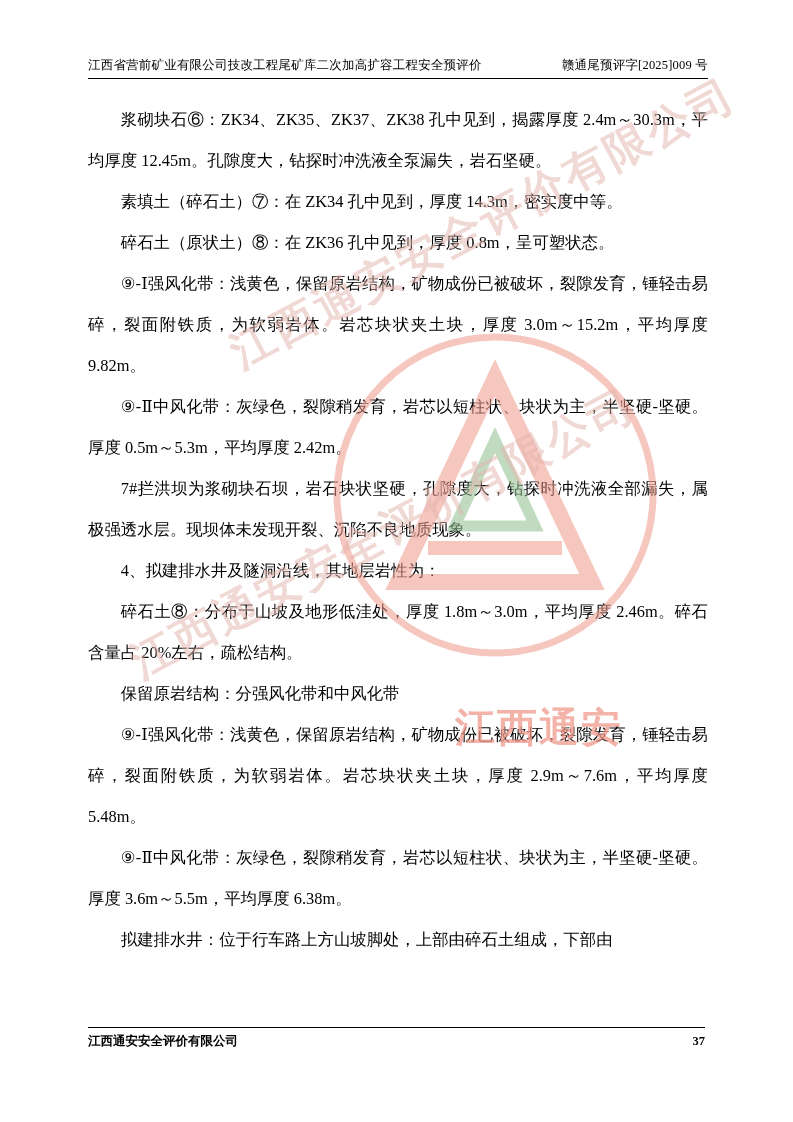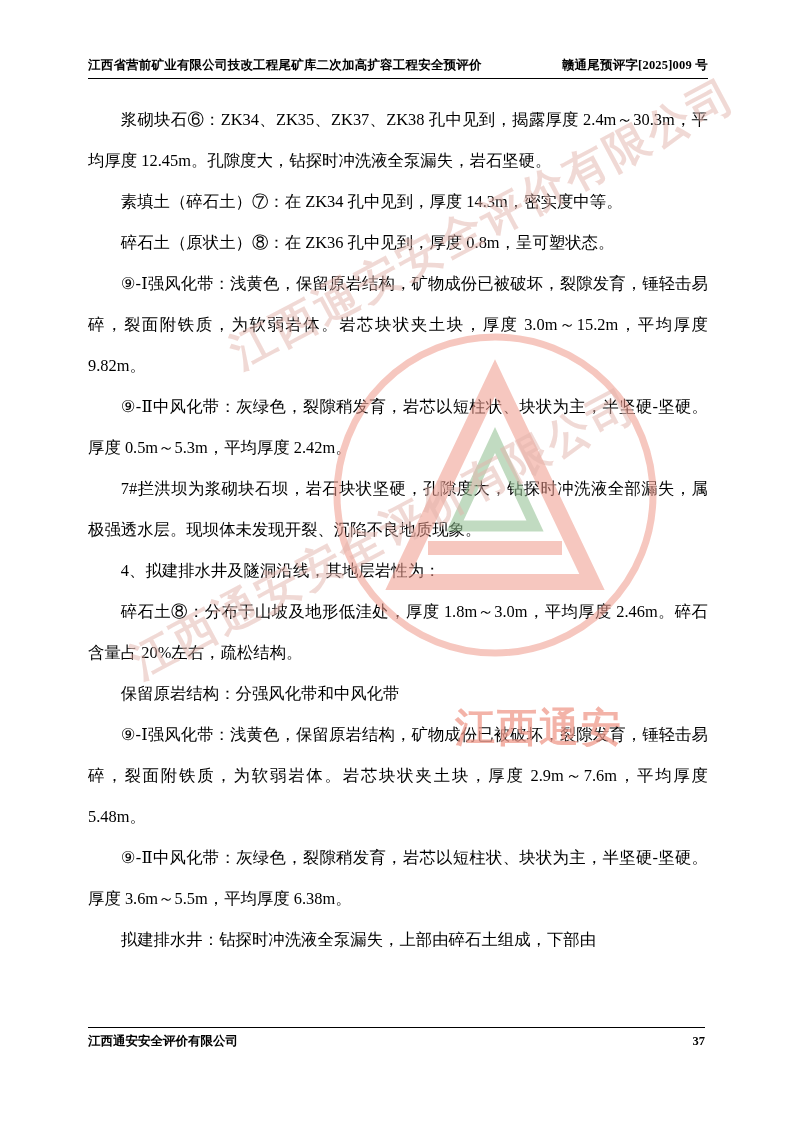--- a/index.html
+++ b/index.html
@@ -25,21 +25,21 @@
     width: 620px;
     height: 1000px;
   }
   
   .doc-header {
     position: relative;
     display: flex;
     justify-content: space-between;
     align-items: flex-end;
     font-size: 12.5px;
-    font-weight: bold;
+    font-weight: normal;
     color: #000;
     letter-spacing: 0.2px;
     padding-bottom: 4px;
     border-bottom: 1.4px solid #000;
   }
   .doc-header .hdr-left {
     white-space: nowrap;
   }
   .doc-header .hdr-right {
     white-space: nowrap;
@@ -157,21 +157,21 @@
       <p class="para">素填土（碎石土）⑦：在 ZK34 孔中见到，厚度 14.3m，密实度中等。</p>
       <p class="para">碎石土（原状土）⑧：在 ZK36 孔中见到，厚度 0.8m，呈可塑状态。</p>
       <p class="para">⑨-Ⅰ强风化带：浅黄色，保留原岩结构，矿物成份已被破坏，裂隙发育，锤轻击易碎，裂面附铁质，为软弱岩体。岩芯块状夹土块，厚度 3.0m～15.2m，平均厚度 9.82m。</p>
       <p class="para">⑨-Ⅱ中风化带：灰绿色，裂隙稍发育，岩芯以短柱状、块状为主，半坚硬-坚硬。厚度 0.5m～5.3m，平均厚度 2.42m。</p>
       <p class="para">7#拦洪坝为浆砌块石坝，岩石块状坚硬，孔隙度大，钻探时冲洗液全部漏失，属极强透水层。现坝体未发现开裂、沉陷不良地质现象。</p>
       <p class="para">4、拟建排水井及隧洞沿线，其地层岩性为：</p>
       <p class="para">碎石土⑧：分布于山坡及地形低洼处，厚度 1.8m～3.0m，平均厚度 2.46m。碎石含量占 20%左右，疏松结构。</p>
       <p class="para">保留原岩结构：分强风化带和中风化带</p>
       <p class="para">⑨-Ⅰ强风化带：浅黄色，保留原岩结构，矿物成份已被破坏，裂隙发育，锤轻击易碎，裂面附铁质，为软弱岩体。岩芯块状夹土块，厚度 2.9m～7.6m，平均厚度 5.48m。</p>
       <p class="para">⑨-Ⅱ中风化带：灰绿色，裂隙稍发育，岩芯以短柱状、块状为主，半坚硬-坚硬。厚度 3.6m～5.5m，平均厚度 6.38m。</p>
-      <p class="para">拟建排水井：钻探时冲洗液全泵漏失，上部由碎石土组成，下部由</p>
+      <p class="para">拟建排水井：位于行车路上方山坡脚处，上部由碎石土组成，下部由</p>
     </div>
 
   </div>
 
   <div class="doc-footer">
     <span>江西通安安全评价有限公司</span>
     <span>37</span>
   </div>
 
 </div>

